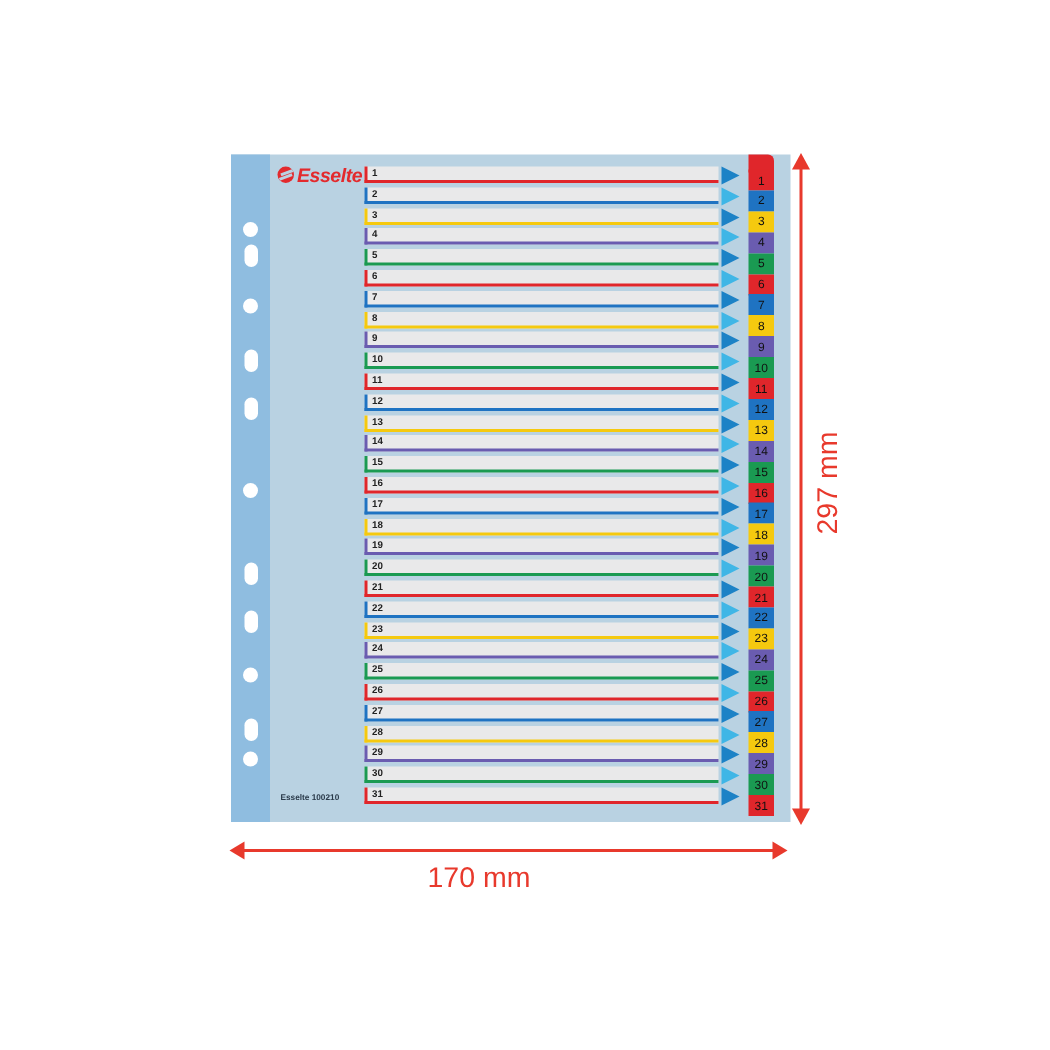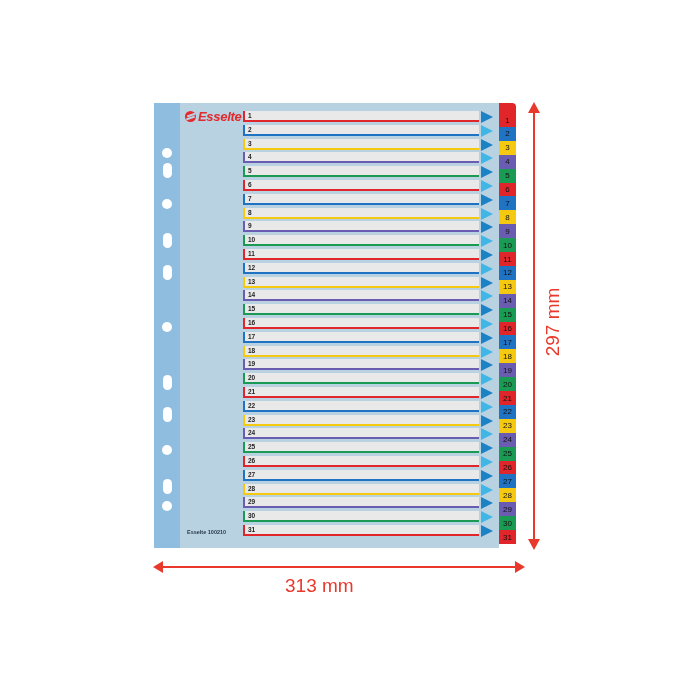--- a/index.html
+++ b/index.html
@@ -3,21 +3,21 @@
   <meta charset="utf-8">
   <style>
     * { box-sizing: border-box; margin: 0; padding: 0; }
     html, body { width: 700px; height: 700px; background: #ffffff; overflow: hidden; }
     body { position: relative; font-family: "Liberation Sans", sans-serif; }
 
     .stage { position: absolute; left: 0; top: 0; width: 700px; height: 700px; }
 
     
     .sheet {
-      position: absolute; left: 154px; top: 103px; width: 345px; height: 445px;
+      position: absolute; left: 154px; top: 103px; width: 373px; height: 445px;
       background: #b9d2e2;
     }
     .strip {
       position: absolute; left: 0; top: 0; width: 26px; height: 100%;
       background: #8fbde0;
     }
     .hole {
       position: absolute; left: 8px; width: 10px; background: #ffffff;
       border-radius: 5px;
     }
@@ -291,19 +291,19 @@
       <div class="tab" style="top: 371.4px; height: 14px; background: rgb(31, 115, 194);">27</div>
       <div class="tab" style="top: 385.3px; height: 14px; background: rgb(245, 201, 15);">28</div>
       <div class="tab" style="top: 399.2px; height: 14px; background: rgb(106, 92, 176);">29</div>
       <div class="tab" style="top: 413.1px; height: 14px; background: rgb(26, 154, 82);">30</div>
       <div class="tab" style="top: 427px; height: 14px; background: rgb(224, 38, 43);">31</div>
     </div>
 
   <div class="harrow-l"></div>
   <div class="hline"></div>
   <div class="harrow-r"></div>
-  <div class="hlabel">313 mm</div>
+  <div class="hlabel">170 mm</div>
 
   <div class="varrow-t"></div>
   <div class="vline"></div>
   <div class="varrow-b"></div>
   <div class="vlabel">297 mm</div>
 </div>
 
 </body></html>

